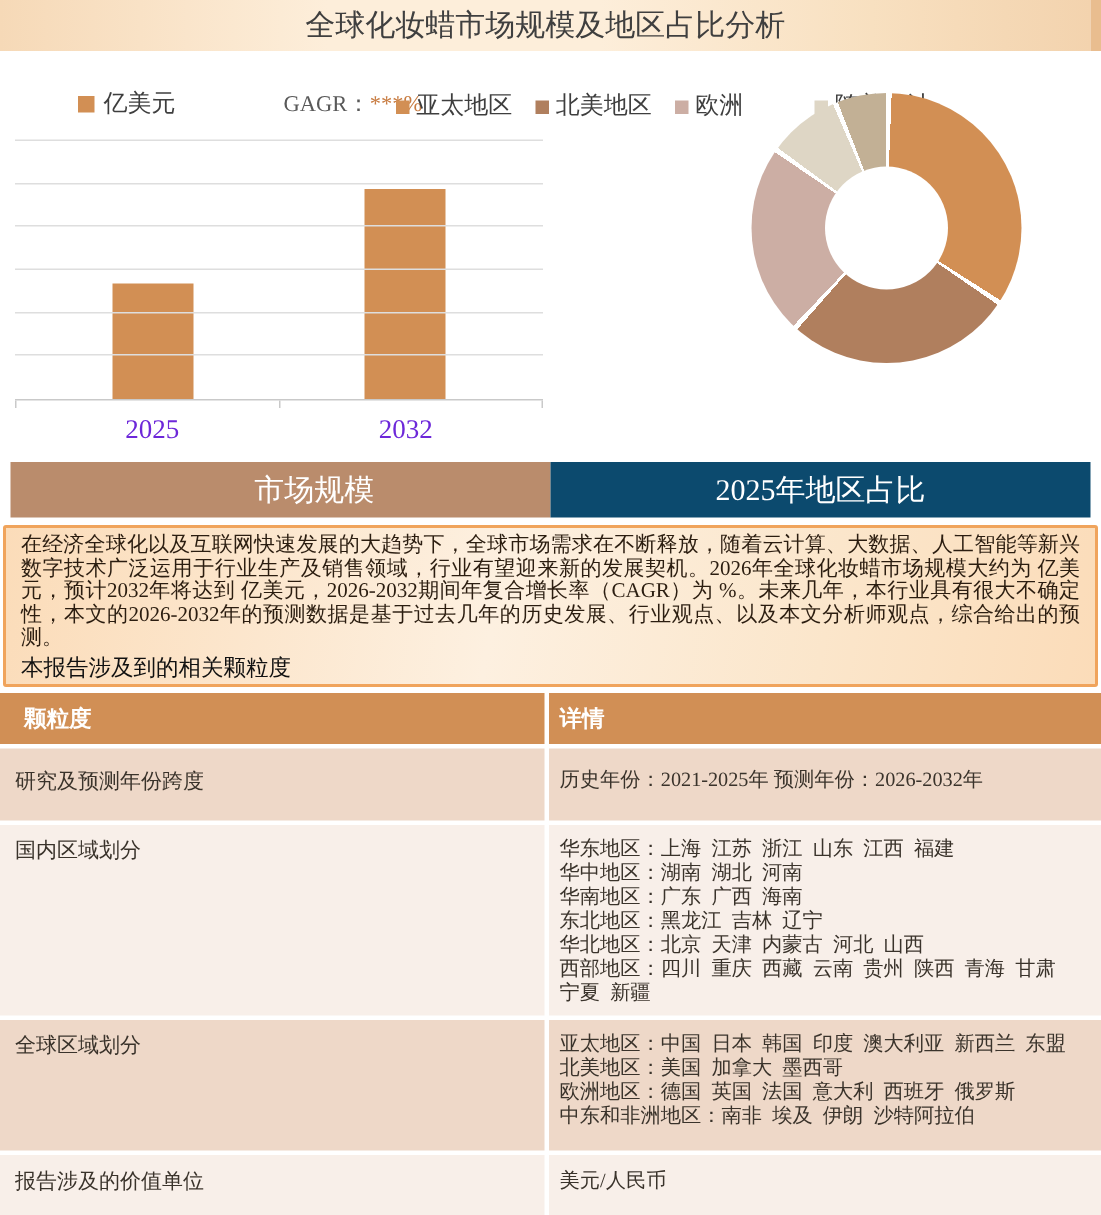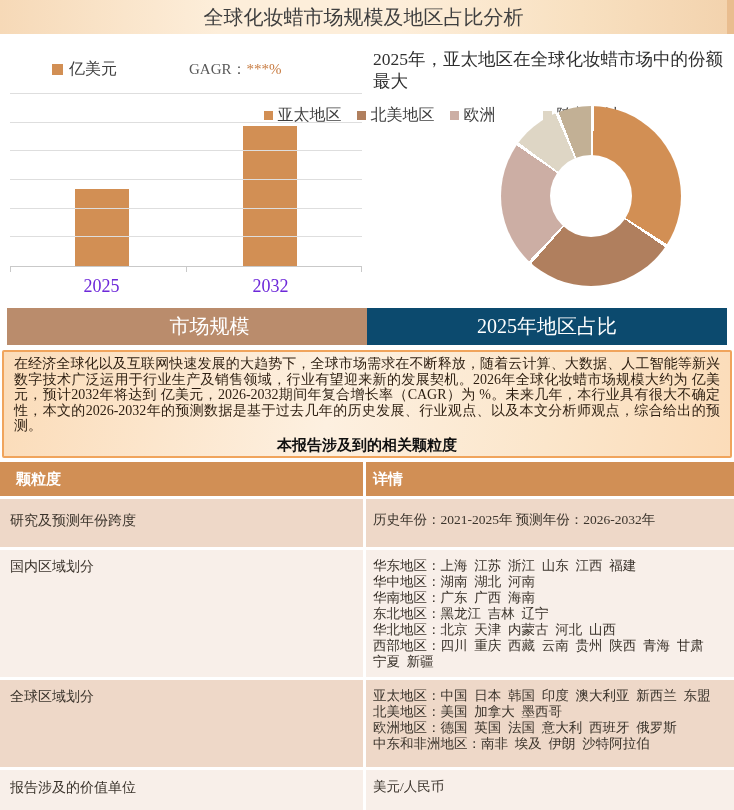--- a/index.html
+++ b/index.html
@@ -39,21 +39,21 @@
   
   .tabs{display:grid;grid-template-columns:1fr 1fr;height:37px;margin:4px 7px 0 7px;}
   .tab{display:flex;align-items:center;justify-content:center;font-size:20px;color:#fff;cursor:pointer;}
 
   
   .summary{box-sizing:border-box;height:108px;margin:5px 2px 0 2px;overflow:hidden;
     border:2px solid #f0a45c;border-radius:2px;
     background:linear-gradient(100deg,#fbdcb9 0%,#fdf0e0 45%,#fbe6cb 75%,#fbdcb9 100%);
     padding:4px 10px 2px 10px;}
   .summary-text{font-size:14px;line-height:15.5px;color:#2b1d10;text-align:justify;}
-  .summary-heading{margin-top:2px;text-align:center;font-size:15px;font-weight:bold;color:#111;}
+  .summary-heading{margin-top:2px;font-size:15px;font-weight:normal;color:#111;}
 
   
   .gtable{display:grid;grid-template-columns:363px 1fr;column-gap:3px;row-gap:3px;
           grid-template-rows:34px 48px 127px 87px 48px;margin-top:4px;font-size:14px;}
   .th{background:#d18f55;color:#fff;font-weight:bold;font-size:15px;display:flex;align-items:center;}
   .th.cl{padding-left:16px;}
   .th.cr{padding-left:7px;}
   .cell{box-sizing:border-box;}
   .row-dark{background:#eed8c8;}
   .row-light{background:#f8efe9;}
@@ -95,21 +95,20 @@
           <span style="left:50%;"></span>
           <span style="right:0;"></span>
       </div>
       <div class="xlabels">
         <span style="left:26%;">2025</span>
         <span style="left:74%;">2032</span>
       </div>
     </div>
 
     <div class="chart-right">
-      <div class="donut-title">2025年，亚太地区在全球化妆蜡市场中的份额最大</div>
       <div class="donut-row">
         <div class="dlegend">
           <div class="dlegend-item">
             <span class="sw" style="background: rgb(210, 143, 84);"></span>
             <span class="dlegend-label">亚太地区</span>
           </div>
           <div class="dlegend-item">
             <span class="sw" style="background: rgb(176, 127, 94);"></span>
             <span class="dlegend-label">北美地区</span>
           </div>

